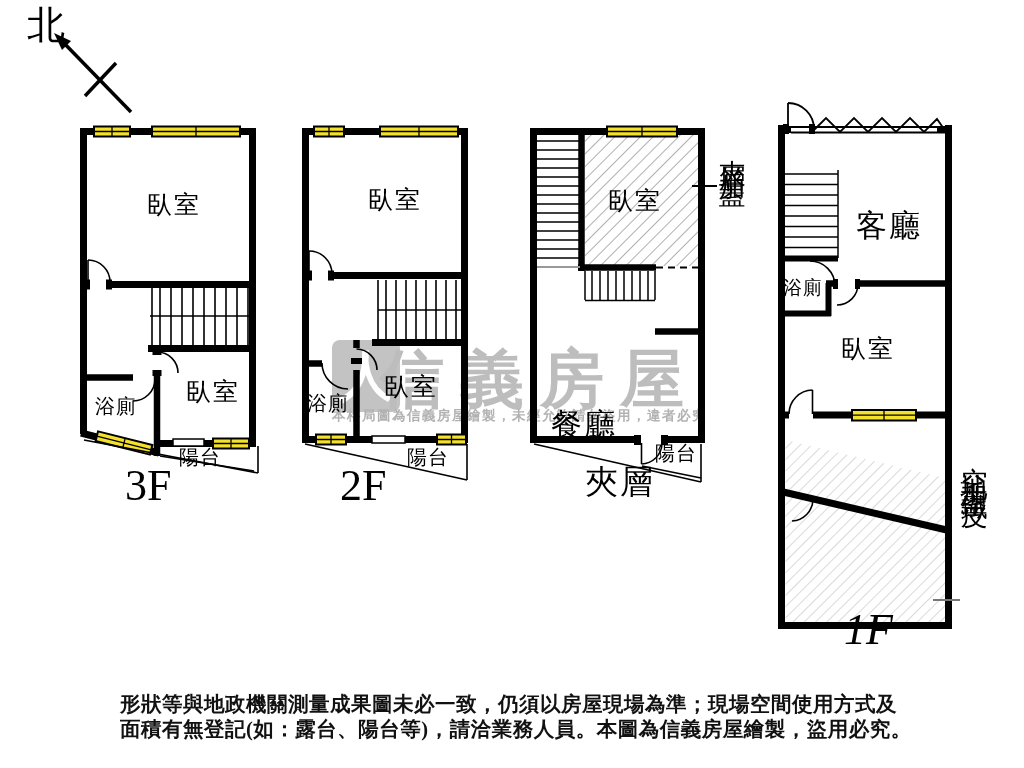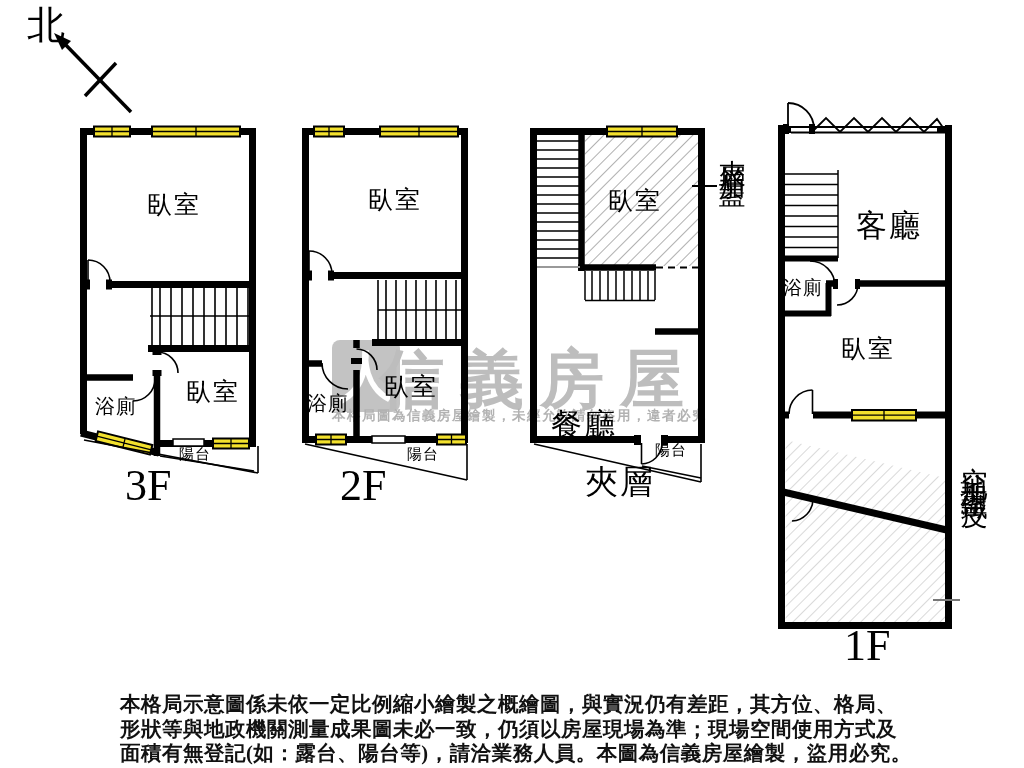--- a/index.html
+++ b/index.html
@@ -6,21 +6,21 @@
   #stage{position:relative;width:1024px;height:768px;background:#ffffff;overflow:hidden;
          font-family:"Liberation Serif","DejaVu Serif",serif;}
   
   .wm{position:absolute;z-index:1;}
   #plan-svg{position:absolute;left:0;top:0;z-index:2;}
   .lbl{position:absolute;z-index:3;color:#000;white-space:nowrap;line-height:1;}
   
   .room{font-size:25px;letter-spacing:2px;}
   .room-lg{font-size:31px;letter-spacing:2px;margin-top:28px;}
   .room-sm{font-size:20px;letter-spacing:1px;}
-  .balcony-lbl{font-size:15px;letter-spacing:1px;}
+  .balcony-lbl{font-size:20px;letter-spacing:1px;}
   .floor-lbl{font-size:44px;}
   .floor-lbl-cjk{font-size:33px;letter-spacing:2px;}
   .vert-note{writing-mode:vertical-rl;text-orientation:upright;font-size:27px;letter-spacing:7px;line-height:1;}
   .north{font-size:38px;}
   
   .wm-logo{left:332px;top:340px;width:68px;height:72px;background:#c3c3c3;border-radius:8px;
            display:flex;align-items:center;justify-content:center;}
   .wm-logo span{color:#ffffff;font-size:54px;font-weight:700;line-height:1;}
   .wm-brand{left:380px;top:336px;font-size:64px;font-weight:600;letter-spacing:16px;color:#bdbdbd;white-space:nowrap;}
   .wm-notice{left:332px;top:407px;font-size:13.5px;font-weight:600;letter-spacing:1.5px;color:#b2b2b2;white-space:nowrap;}
@@ -257,22 +257,21 @@
 
   <div class="lbl room" style="left:608px;top:188px;">臥室</div>
   <div class="lbl room-lg" style="left:551px;top:381px;">餐廳</div>
   <div class="lbl balcony-lbl" style="left:655px;top:443px;">陽台</div>
   <div class="lbl floor-lbl-cjk" style="left:585px;top:466px;text-align:right;">夾層</div>
   <div class="lbl vert-note" style="left:718px;top:138px;">夾層加蓋</div>
 
   <div class="lbl room-lg" style="left:856px;top:182px;">客廳</div>
   <div class="lbl room-sm" style="left:783px;top:278px;font-size:19px;">浴廁</div>
   <div class="lbl room" style="left:841px;top:336px;">臥室</div>
-  <div class="lbl floor-lbl" style="left:844px;top:624px;">1F</div>
+  <div class="lbl floor-lbl" style="left:844px;top:608px;font-style:italic;">1F</div>
   <div class="lbl vert-note" style="left:960px;top:445px;">空地加蓋鐵皮</div>
 
   <div class="disclaimer">
-    <div>本格局示意圖係未依一定比例縮小繪製之概繪圖，與實況仍有差距，其方位、格局、</div>
     <div>形狀等與地政機關測量成果圖未必一致，仍須以房屋現場為準；現場空間使用方式及</div>
     <div>面積有無登記(如：露台、陽台等)，請洽業務人員。本圖為信義房屋繪製，盜用必究。</div>
   </div>
 
 </div>
 
 </body></html>

